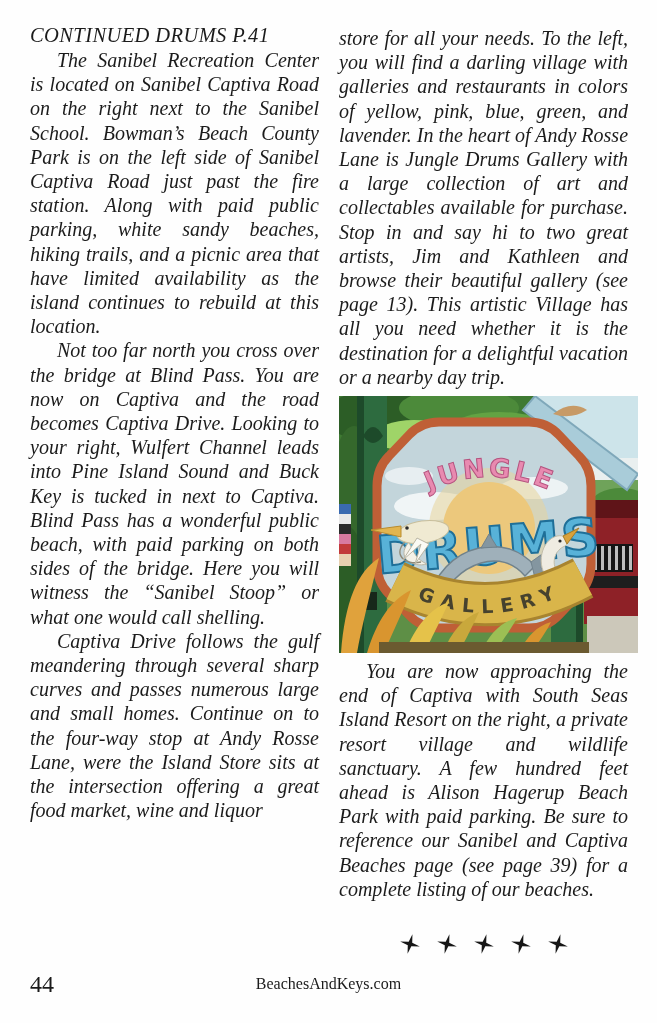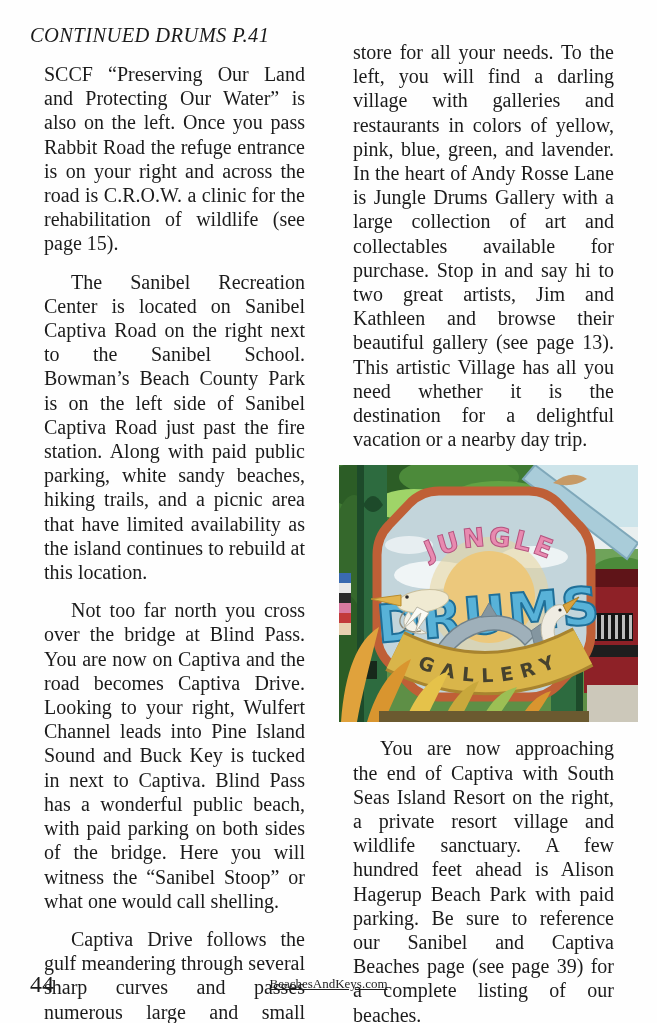--- a/index.html
+++ b/index.html
@@ -6,21 +6,21 @@
   html, body { background:#ffffff; }
   #page {
     position:relative;
     width:657px; height:1023px;
     background:#fefefe;
     overflow:hidden;
     font-family:"Liberation Serif", "DejaVu Serif", serif;
     color:#1b1b1b;
   }
   .col { position:absolute; font-size:20px; line-height:24.2px; }
-  .col p { text-align:justify; margin:14px; }
+  .col p { text-align:justify; margin:0;font-style:italic; }
   .col p.indent { text-indent:27px; }
   #col-left  { left:30px;  top:22px; width:289px; }
   #col-right { left:339px; top:26px; width:289px; }
   #continued-header {
     font-style:italic;
     font-size:20.5px;
     line-height:26px;
     letter-spacing:0.4px;
     white-space:nowrap;
   }
@@ -30,32 +30,31 @@
     display:flex; justify-content:center; align-items:center;
     gap:15px; margin-top:32px;
   }
   #star-row svg { width:22px; height:22px; }
   #footer-page-number {
     position:absolute; left:30px; top:972px;
     font-size:24px; line-height:24px;
   }
   #footer-website {
     position:absolute; left:0; top:972px; width:657px;
-    text-align:center; font-size:13px; line-height:24px;text-decoration:underline;
+    text-align:center; font-size:16px; line-height:24px;
   }
   .sign-text { font-family:"DejaVu Sans", sans-serif; font-weight:bold; }
 </style>
 </head>
 <body>
 
 <div id="page">
 
   <div id="col-left" class="col">
     <div id="continued-header">CONTINUED DRUMS P.41</div>
-    <p>SCCF “Preserving Our Land and Protecting Our Water” is also on the left.  Once you pass Rabbit Road the refuge entrance is on your right and across the road is C.R.O.W. a clinic for the rehabilitation of wildlife (see page 15).</p>
     <p class="indent">The Sanibel Recreation Center is located on Sanibel Captiva Road on the right next to the Sanibel School. Bowman’s Beach County Park is on the left side of Sanibel Captiva Road just past the fire station. Along with paid public parking, white sandy beaches, hiking trails, and a picnic area that have limited availability as the island continues to rebuild at this location.</p>
     <p class="indent">Not too far north you cross over the bridge at Blind Pass.  You are now on Captiva and the road becomes Captiva Drive.  Looking to your right, Wulfert Channel leads into Pine Island Sound and Buck Key is tucked in next to Captiva. Blind Pass has a wonderful public beach, with paid parking on both sides of the bridge.  Here you will witness the “Sanibel Stoop” or what one would call shelling.</p>
     <p class="indent">Captiva Drive follows the gulf meandering through several sharp curves and passes numerous large and small homes.  Continue on to the four-way stop at Andy Rosse Lane, were the Island Store sits at the intersection offering a great food market, wine and liquor</p>
   </div>
 
   <div id="col-right" class="col">
     <p>store for all your needs.  To the left, you will find a darling village with galleries and restaurants in colors of yellow, pink, blue, green, and lavender.  In the heart of Andy Rosse Lane is Jungle Drums Gallery with a large collection of art and collectables available for purchase.  Stop in and say hi to two great artists, Jim and Kathleen and browse their beautiful gallery (see page 13).  This artistic Village has all you need whether it is the destination for a delightful vacation or a nearby day trip.</p>
 
     <div id="photo-frame">
       <svg viewBox="0 0 299 257" xmlns="http://www.w3.org/2000/svg">

